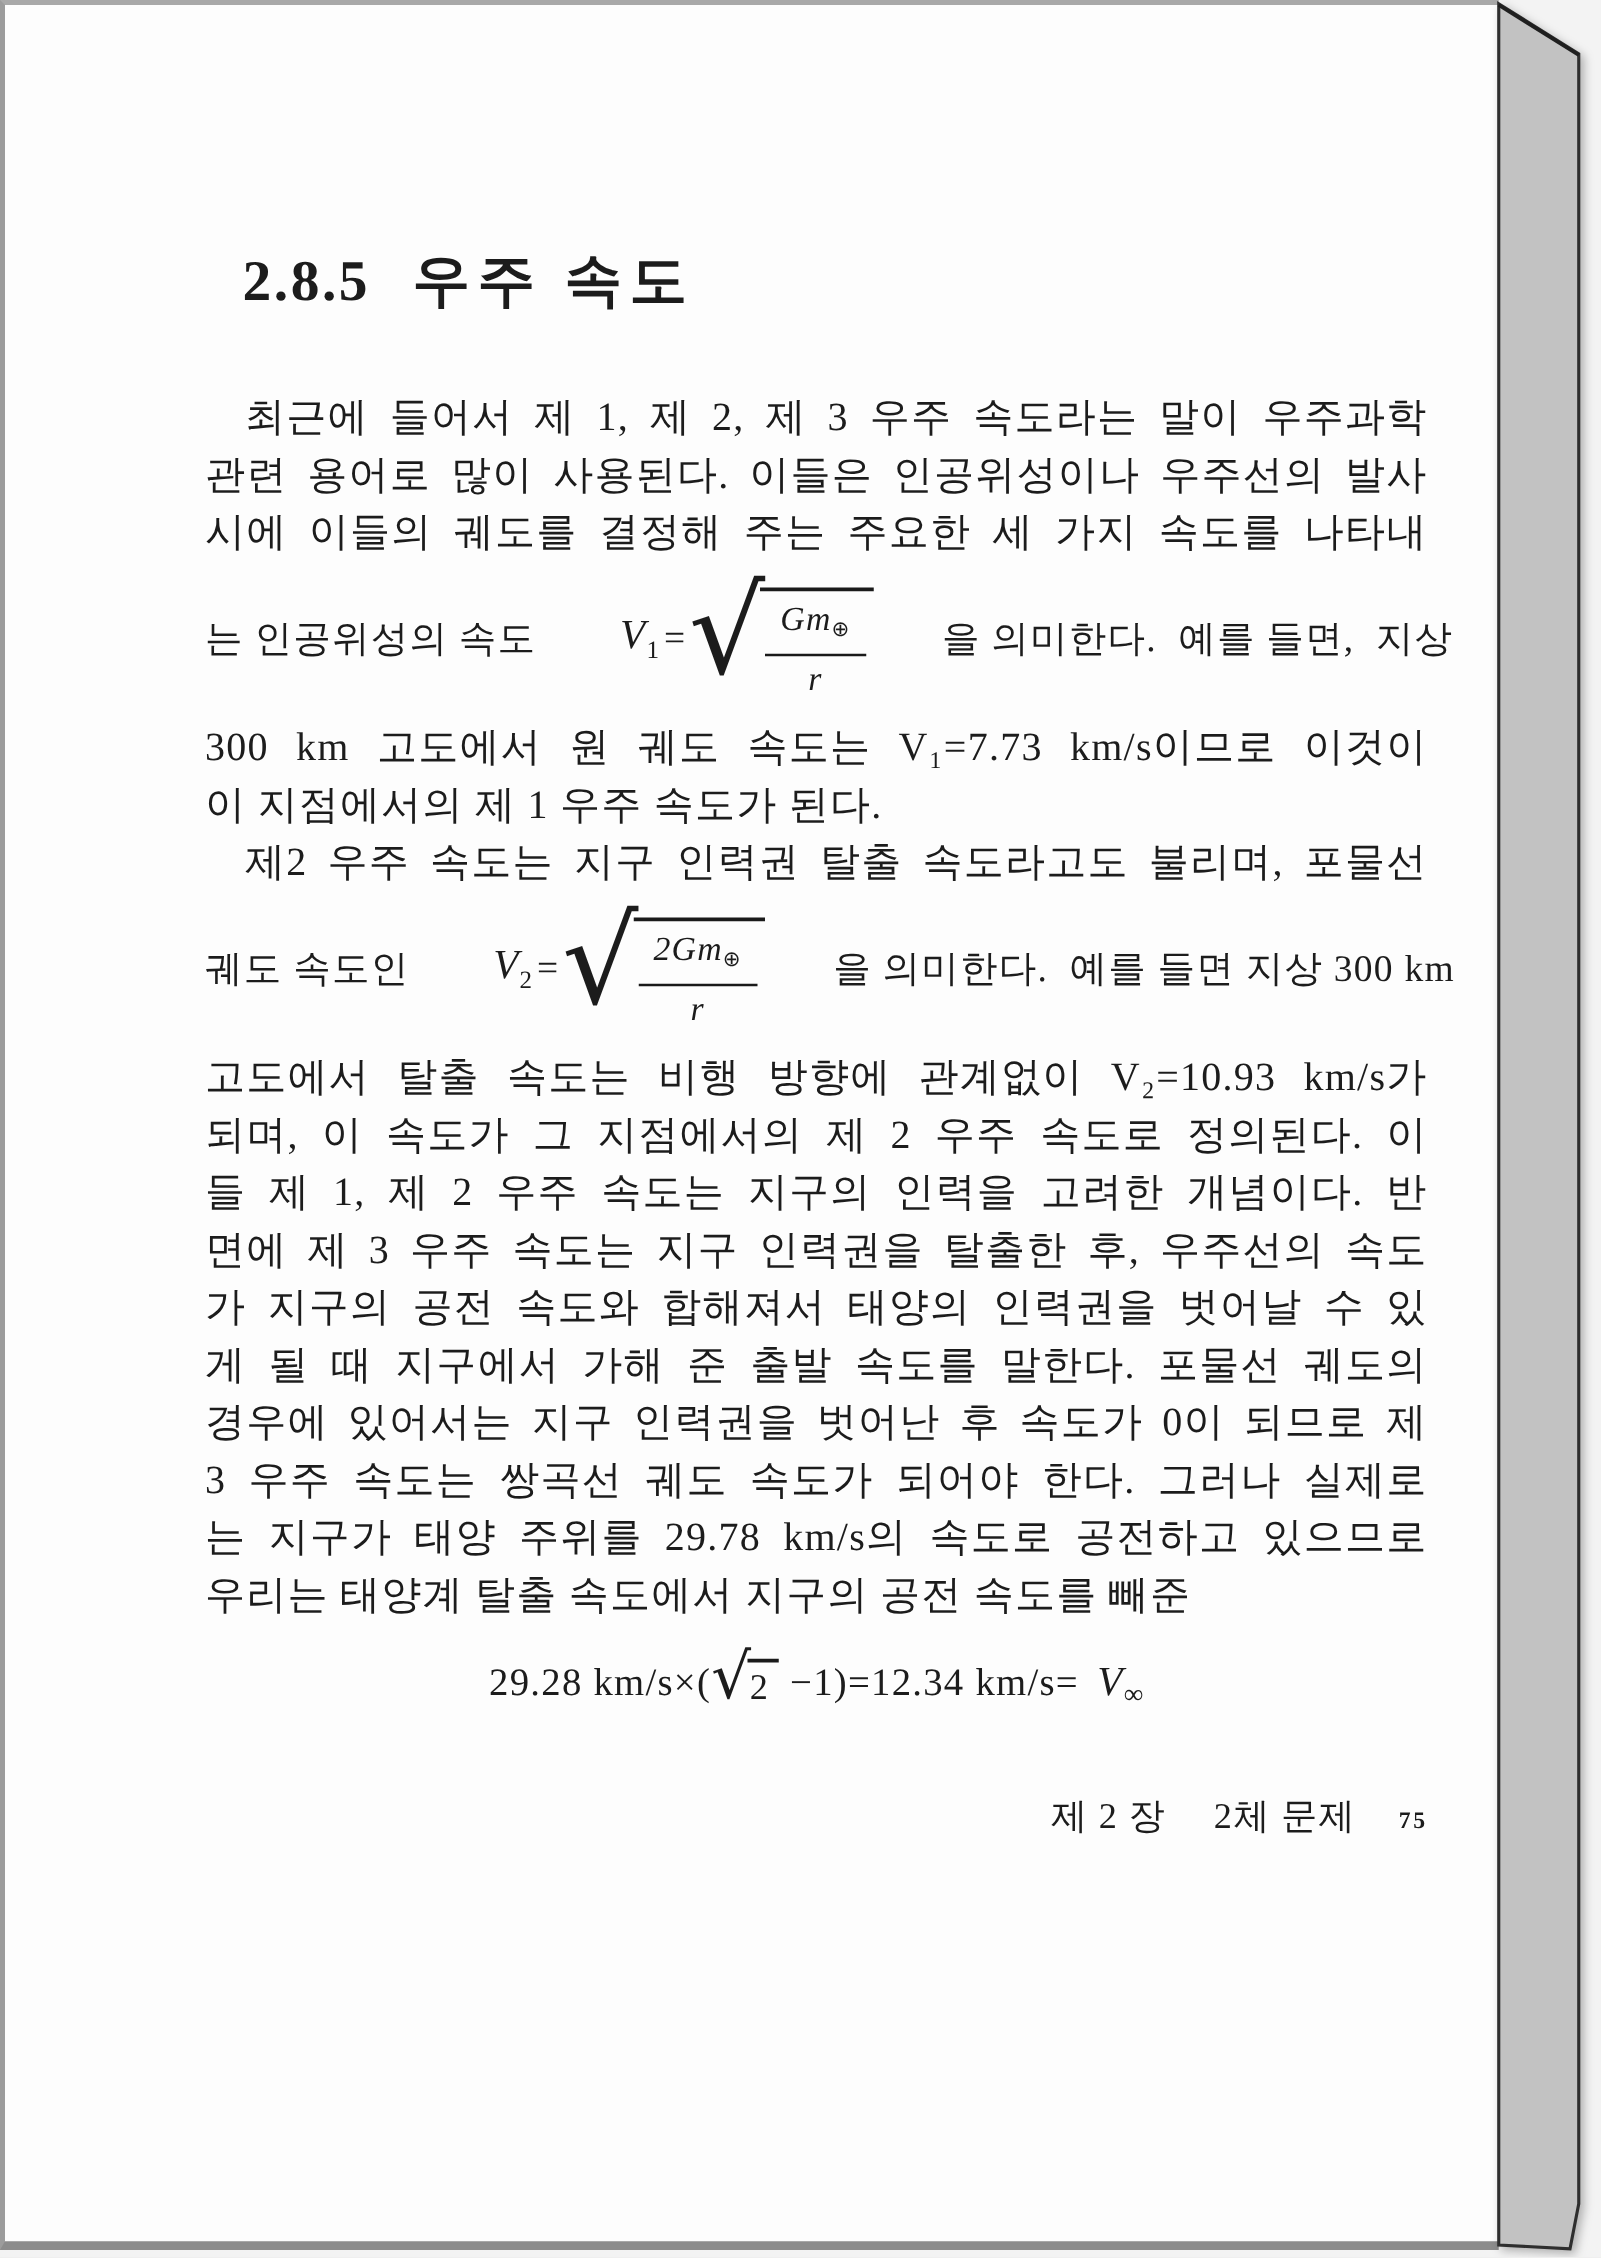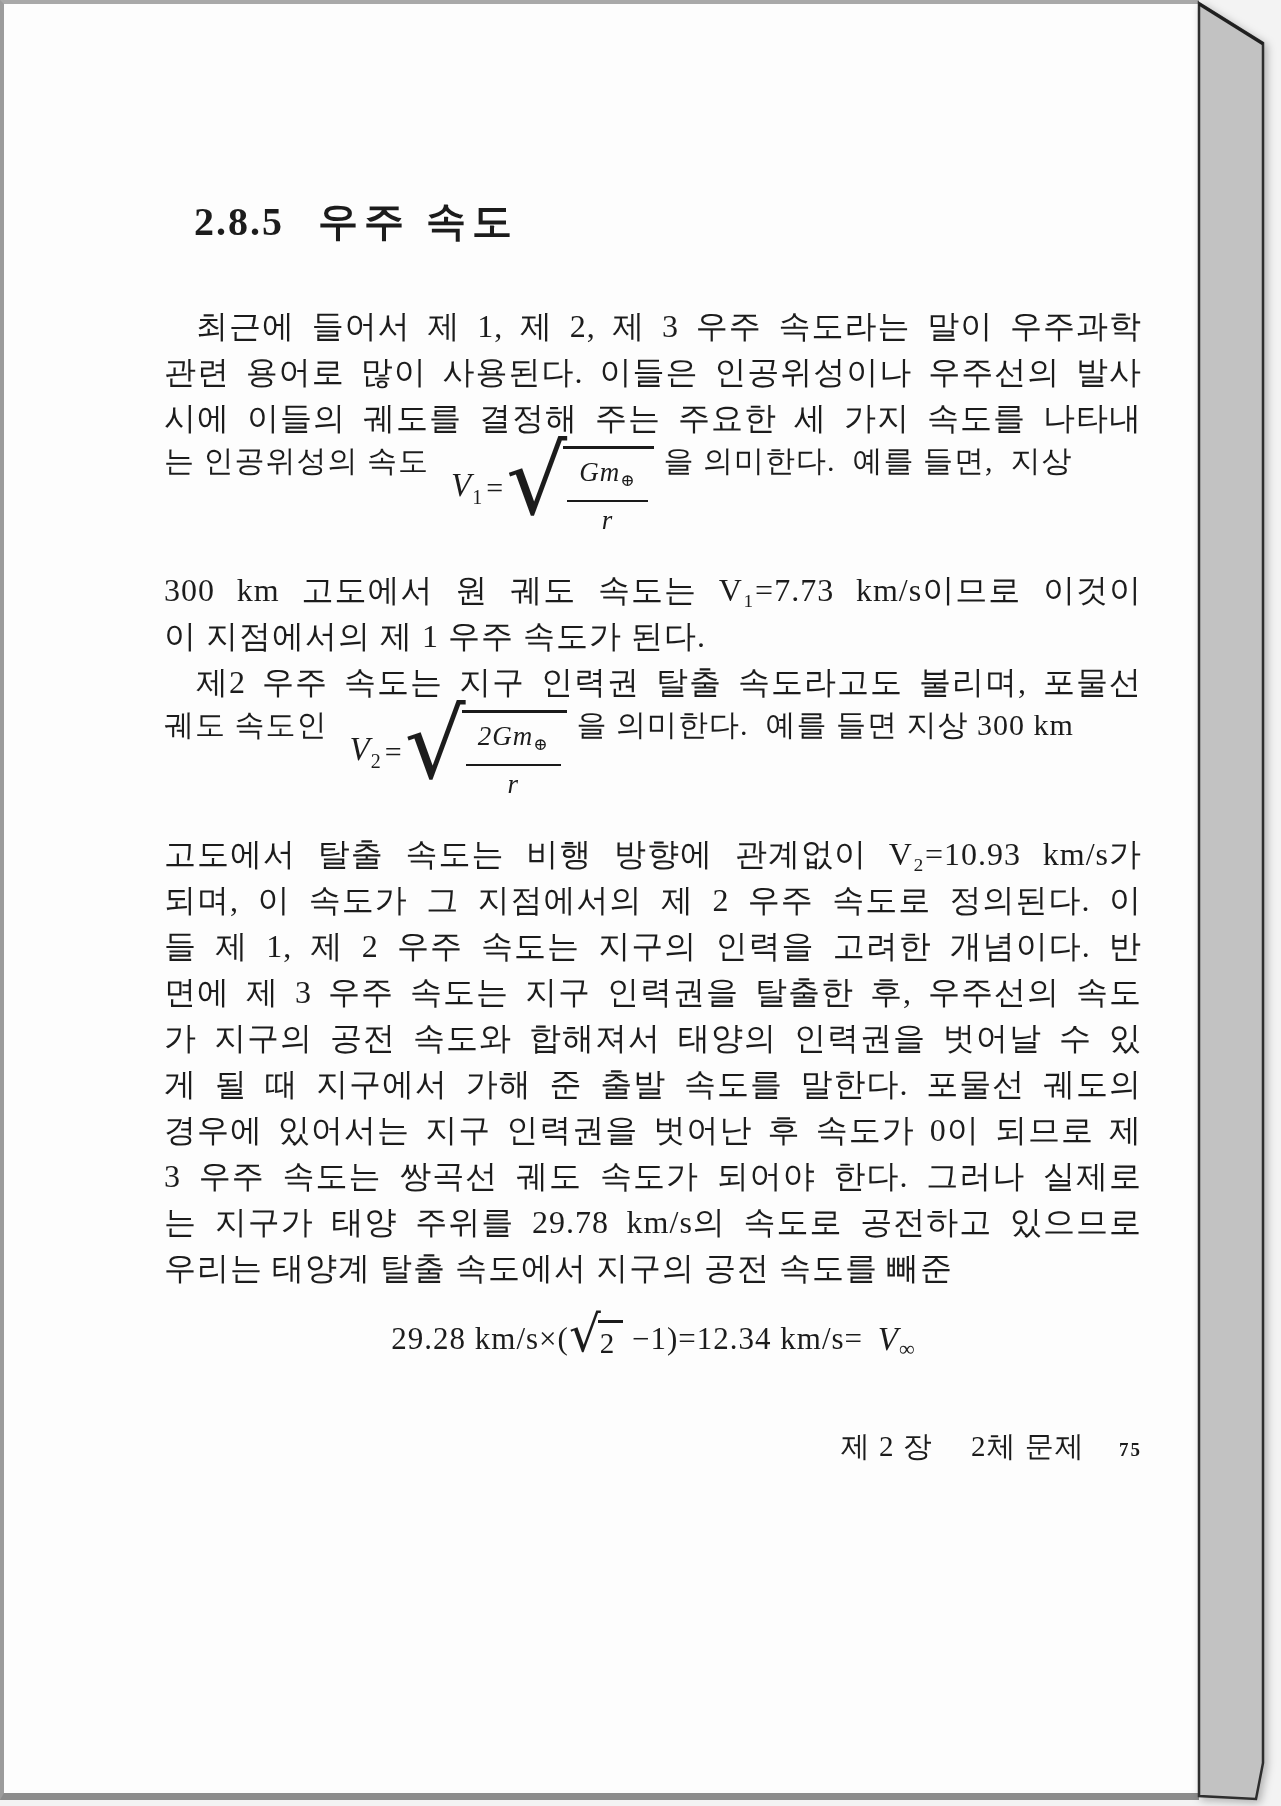--- a/index.html
+++ b/index.html
@@ -13,47 +13,47 @@
     box-sizing:border-box;background:#fdfdfd;
     border-top:4px solid #a9a9a9;
     border-left:4px solid #9c9c9c;
     border-bottom:7px solid #8c8c8c;
   }
   .edge-svg{position:absolute;left:0;top:0;width:1281px;height:1806px;pointer-events:none;}
   .content{
     position:absolute;left:160px;top:190px;width:978px;color:#1c1c1c;
   }
   .heading{
-    font-size:40px;font-weight:bold;margin:0 0 54px 30px;letter-spacing:1px;
+    font-size:46px;font-weight:bold;margin:0 0 54px 30px;letter-spacing:1px;
   }
   .heading .hnum{margin-right:34px;letter-spacing:2px;}
   .heading .htitle{letter-spacing:6px;}
   .bl{
     font-size:32px;line-height:46px;height:46px;letter-spacing:1px;
     text-align:justify;text-align-last:justify;white-space:normal;
   }
   .bl.ind{text-indent:32px;}
   .bl.last{text-align-last:left;}
   .formula-line{
-    height:126px;display:flex;align-items:flex-start;font-size:30px;letter-spacing:1px;
+    height:126px;display:flex;align-items:center;font-size:30px;letter-spacing:1px;gap:45px;
   }
   .formula-line .seg{white-space:pre;}
   .math{display:inline-flex;align-items:center;margin:0 10px 0 22px;}
   .mvar{font-style:italic;font-size:33px;}
   .mvar sub{font-size:20px;font-style:normal;vertical-align:-8px;letter-spacing:0;}
   .meq{font-size:30px;margin:0 2px 0 4px;}
   .sqrt{display:inline-flex;align-items:flex-start;}
   .sqrt .rad{
     font-family:"DejaVu Sans",sans-serif;font-weight:400;
     font-size:96px;line-height:80px;margin-right:-5px;
   }
   .sqrt .radicand{
     border-top:3px solid #1a1a1a;margin-top:5px;padding:5px 6px 0 4px;
   }
-  .frac{display:inline-flex;flex-direction:column;align-items:center;font-size:27px;line-height:30px;}
+  .frac{display:inline-flex;flex-direction:column;align-items:center;font-size:27px;line-height:30px;font-family:Liberation Serif, serif;}
   .frac .num{border-bottom:2px solid #1a1a1a;padding:0 12px 4px;font-style:italic;}
   .frac .num sub{font-size:17px;font-style:normal;vertical-align:-5px;}
   .frac .den{padding-top:3px;font-style:italic;}
   .equation{
     margin:22px 0 38px;display:flex;justify-content:center;align-items:flex-start;
     font-size:31px;letter-spacing:1px;
   }
   .equation .seg{white-space:pre;line-height:52px;}
   .eq-sqrt .rad{font-size:50px;line-height:42px;margin-right:-4px;}
   .eq-sqrt .radicand{border-top:3px solid #1a1a1a;margin-top:7px;padding:2px 8px 0 2px;font-size:29px;line-height:36px;}

